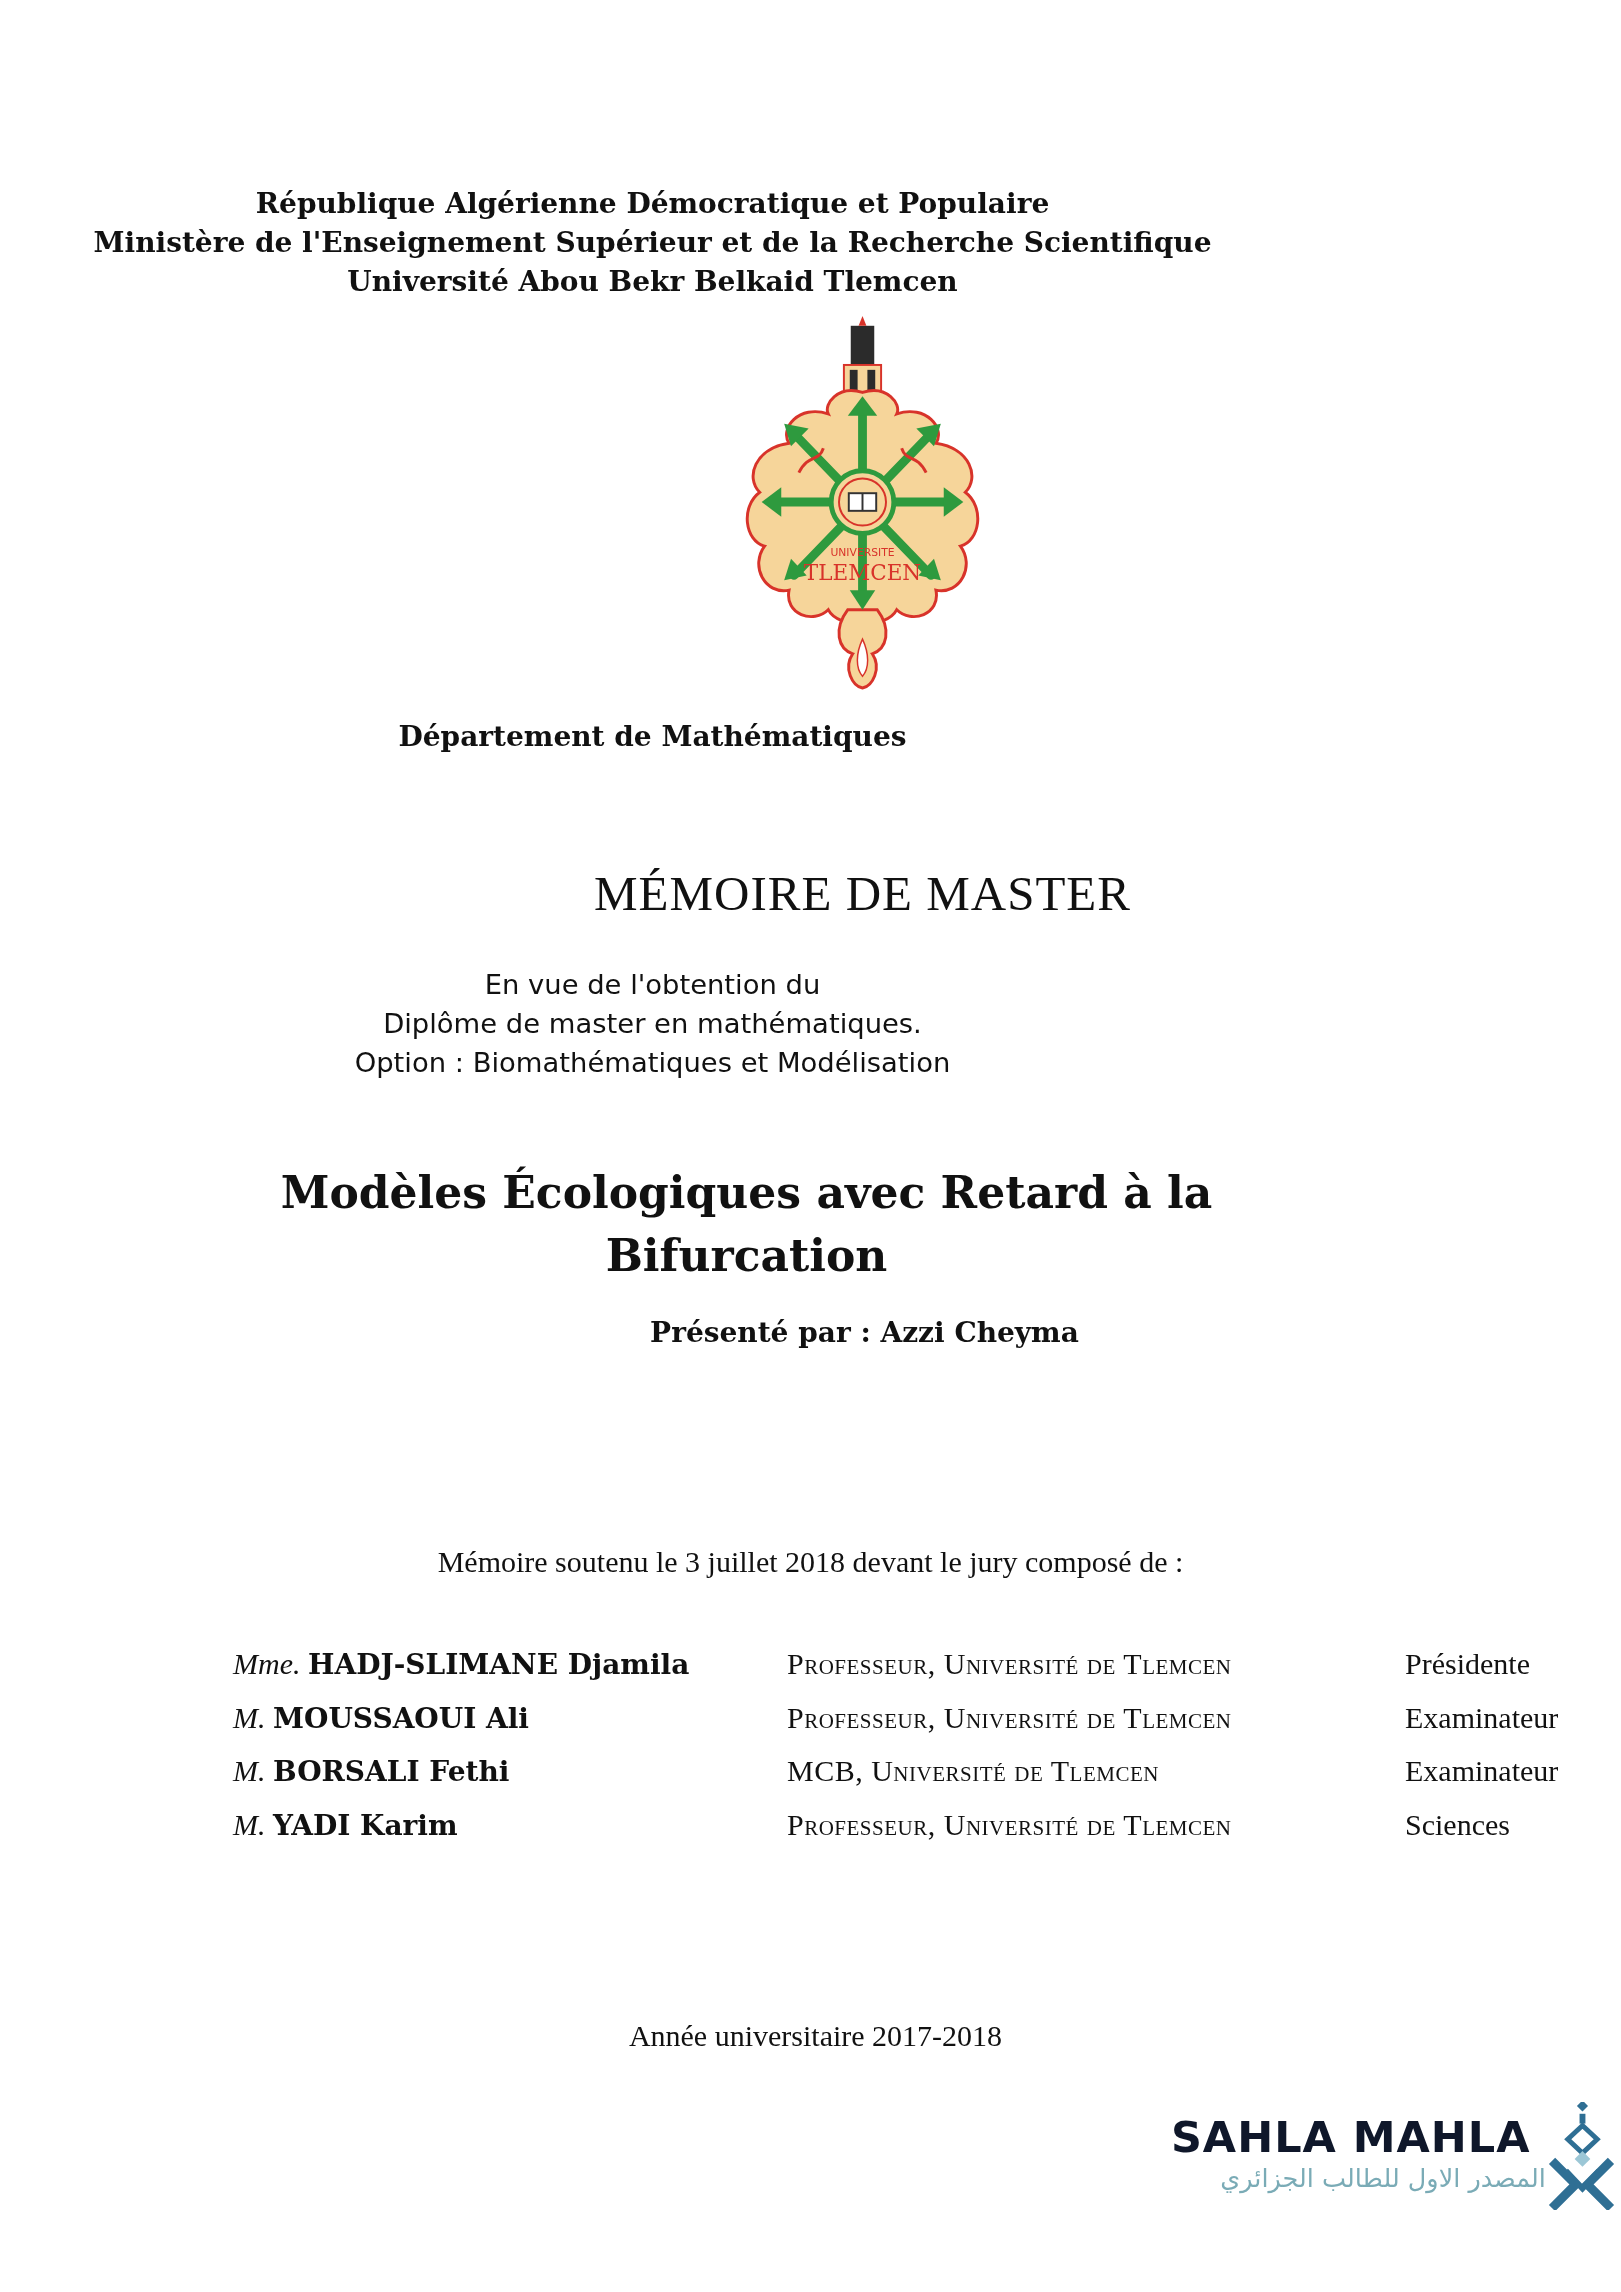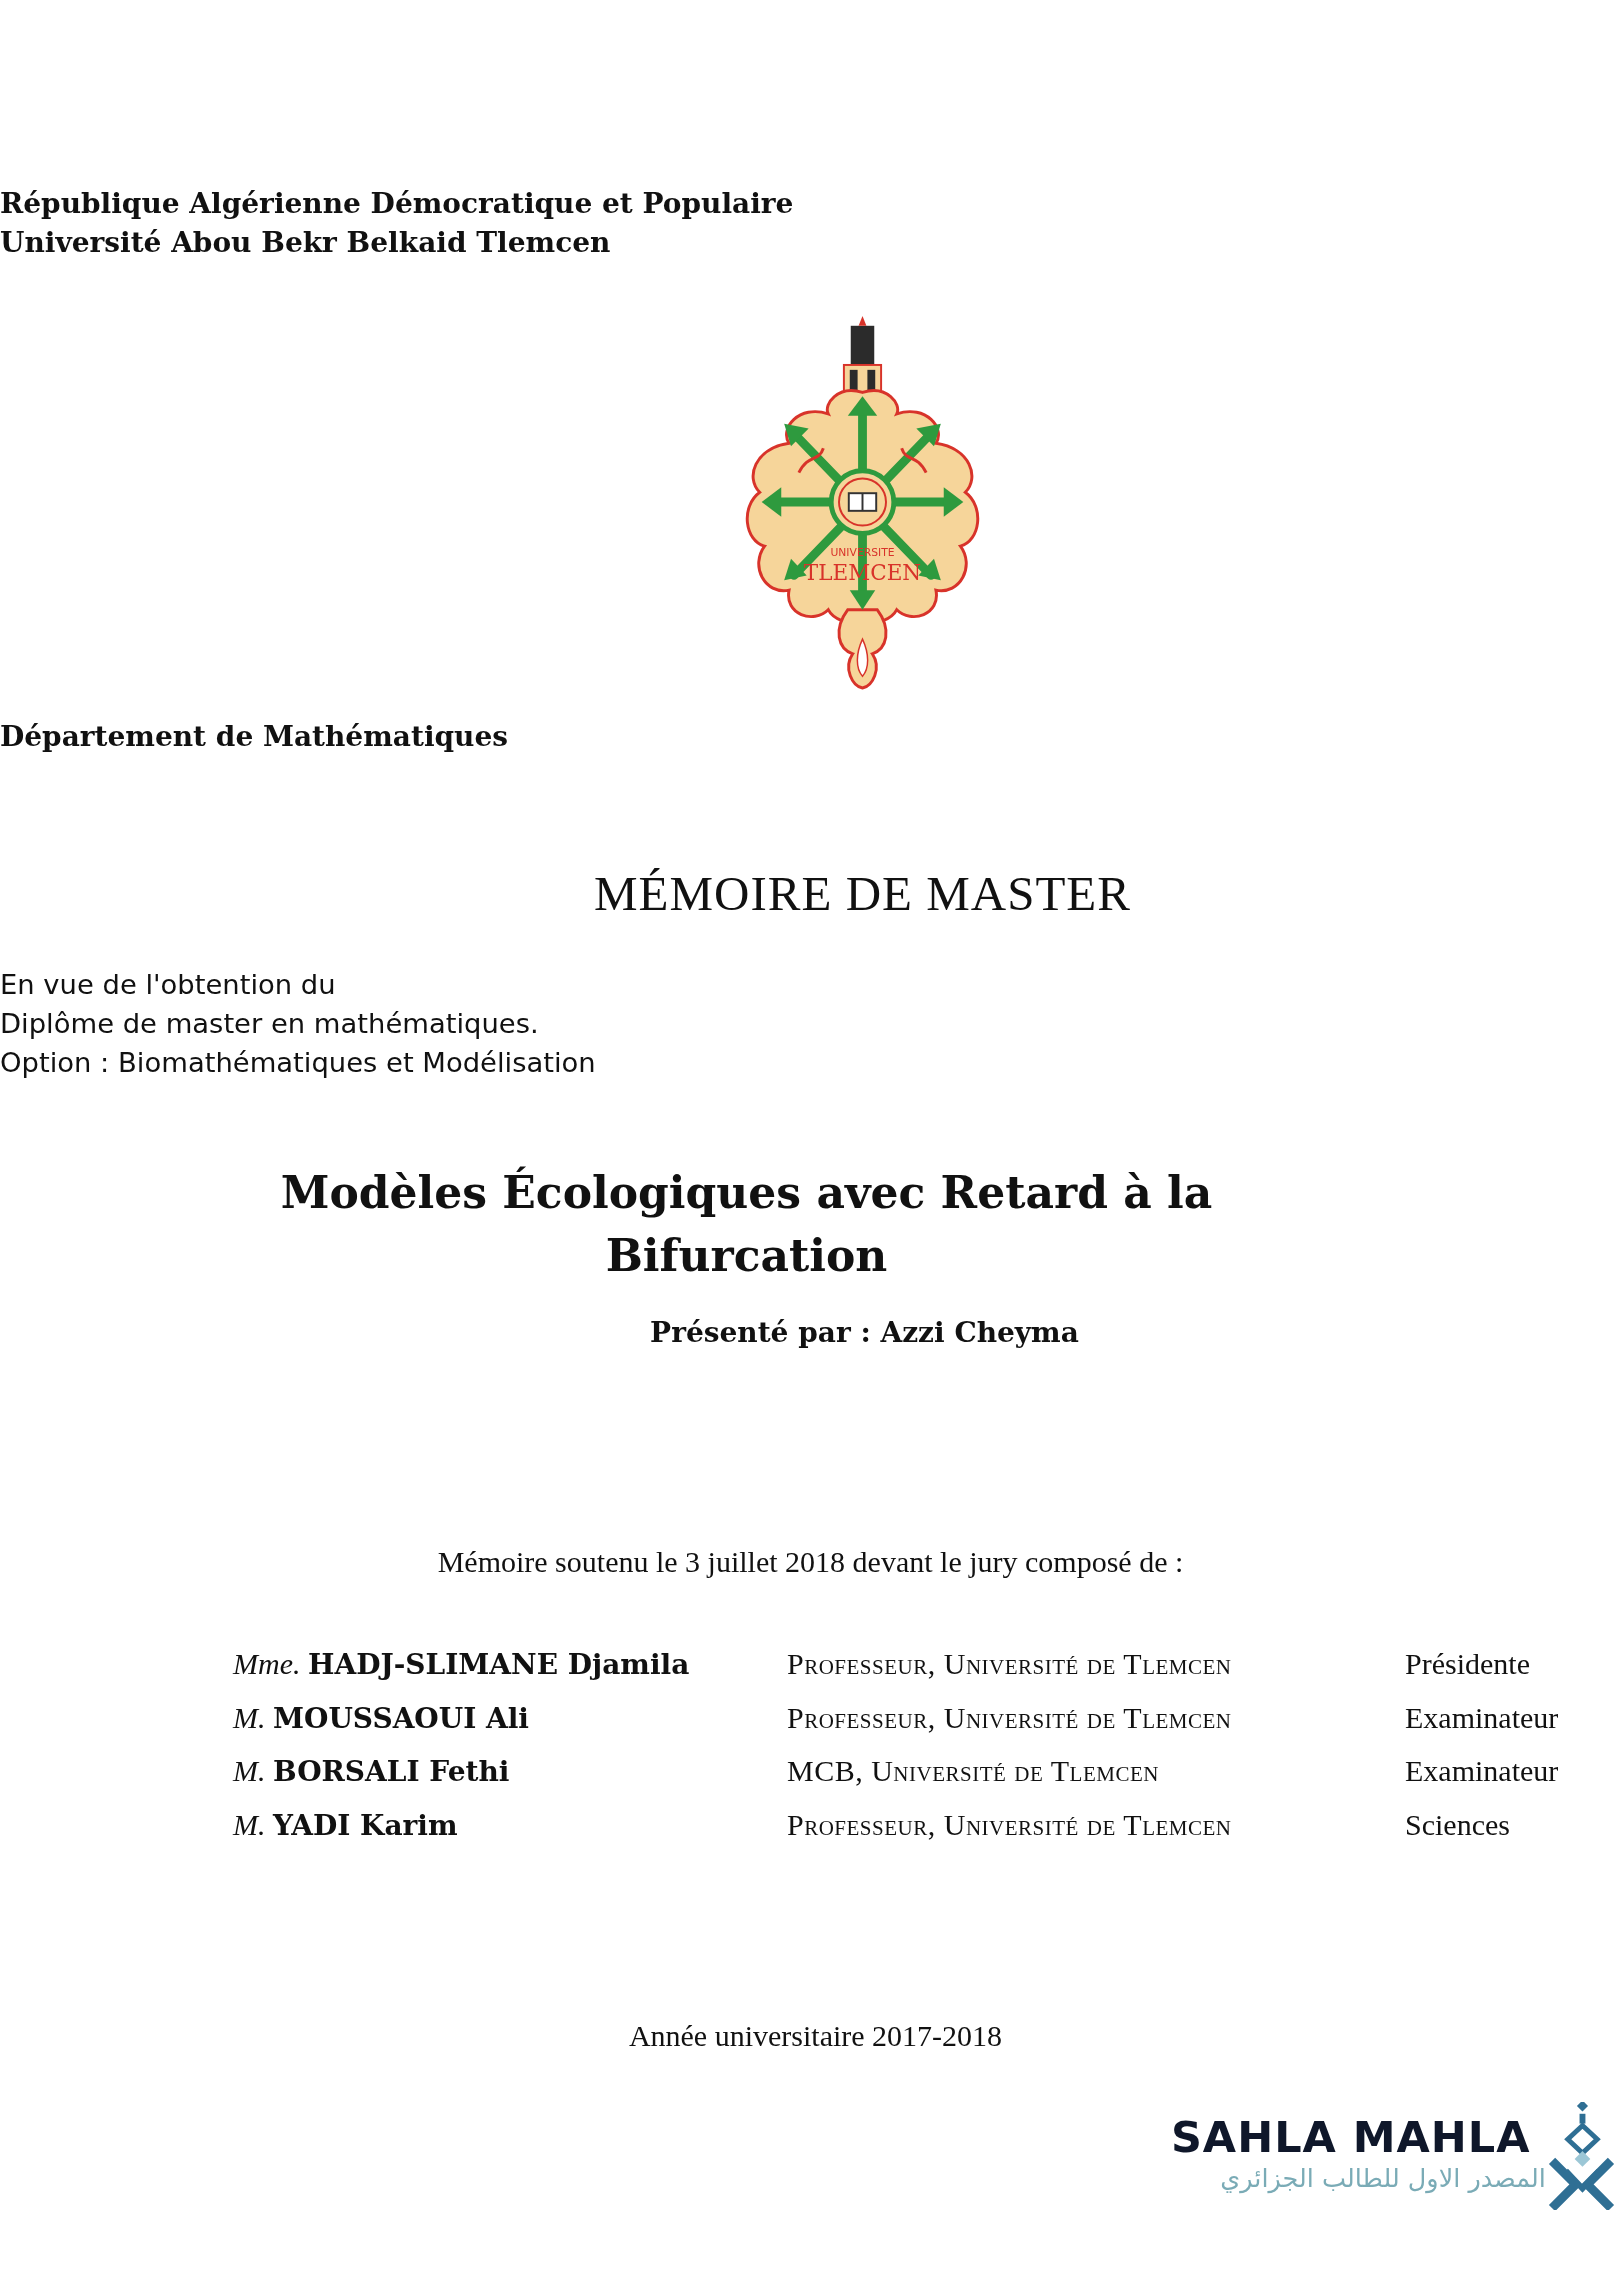--- a/index.html
+++ b/index.html
@@ -1,19 +1,19 @@
 <!DOCTYPE html>
 <html><head>
   <meta charset="utf-8">
   <style>
     html, body { margin: 0; padding: 0; background: #ffffff; }
     body { width: 1621px; height: 2293px; position: relative; overflow: hidden;
            font-family: "DejaVu Serif", "Liberation Serif", serif; color: #111; }
     .abs { position: absolute; }
-    .center { left: 0; width: 1305px; text-align: left; }
+    .center { left: 0; width: 1305px; text-align: center; }
     .hdr { font-family: "DejaVu Serif", serif; font-weight: bold; font-size: 28px; line-height: 39px; }
     .fac { font-family: "DejaVu Serif", serif; font-weight: bold; font-size: 28px; line-height: 39px; }
     .memoire { font-family: "Liberation Serif", serif; font-size: 49px; letter-spacing: 1px; }
     .sans { font-family: "DejaVu Sans", sans-serif; font-size: 27.4px; line-height: 39px; }
     .title { font-family: "DejaVu Serif", serif; font-weight: bold; font-size: 44px; line-height: 63px; margin-left: 24px; }
     .presente { font-family: "DejaVu Serif", serif; font-weight: bold; font-size: 28px; }
     .soutenu { font-family: "Liberation Serif", serif; font-size: 30px; }
     .jury-row { position: absolute; left: 0; width: 1621px; height: 55px; font-size: 30px; font-family: "Liberation Serif", serif; }
     .jury-row span { position: absolute; top: 0; white-space: nowrap; }
     .j-name { left: 233px; }
@@ -28,20 +28,21 @@
                   font-size: 43px; color: #0f172a; letter-spacing: 1px; font-weight: bold; }
     .brand-arabic { position: absolute; left: 7.8px; top: 61px; font-family: "DejaVu Sans", sans-serif;
                     font-size: 25.5px; color: #7aabb6; direction: rtl; width: 372px; text-align: right; }
     .brand-icon { position: absolute; left: 380px; top: 0; width: 71px; height: 108px; }
   </style>
 </head>
 <body>
 
 <div class="abs center hdr" style="top:184px;">
   <div>République Algérienne Démocratique et Populaire</div>
+  <div>Ministère de l'Enseignement Supérieur et de la Recherche Scientifique</div>
   <div>Université Abou Bekr Belkaid Tlemcen</div>
 </div>
 
 <div class="abs logo-wrap">
   <svg width="245" height="374" viewBox="0 0 250 382">
 
     <rect x="113" y="10" width="24" height="60" fill="#2b2b2b"></rect>
     <rect x="106" y="50" width="38" height="30" fill="#f6d59a" stroke="#d8332a" stroke-width="2"></rect>
     <rect x="112" y="55" width="8" height="22" fill="#2b2b2b"></rect>
     <rect x="130" y="55" width="8" height="22" fill="#2b2b2b"></rect>

